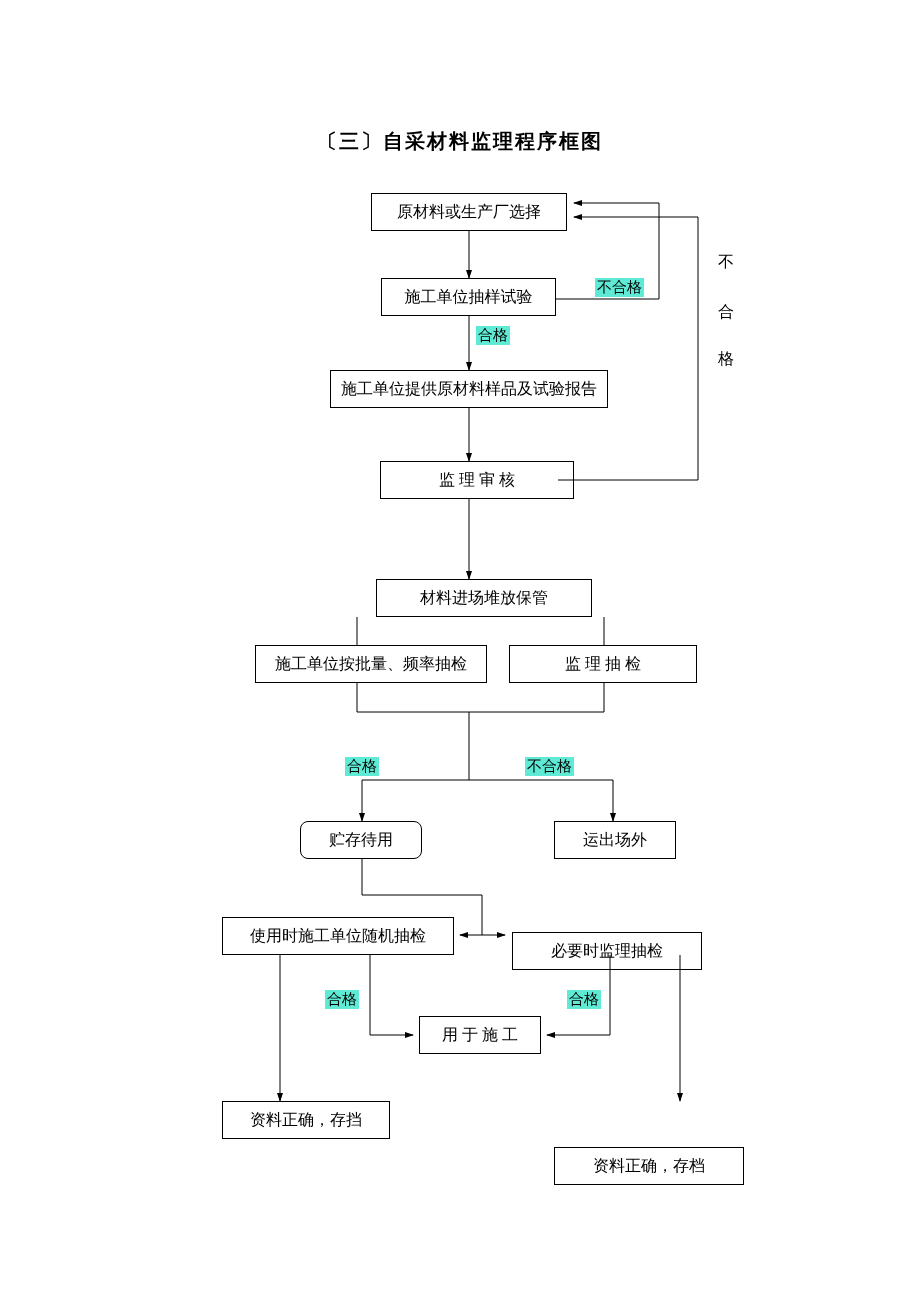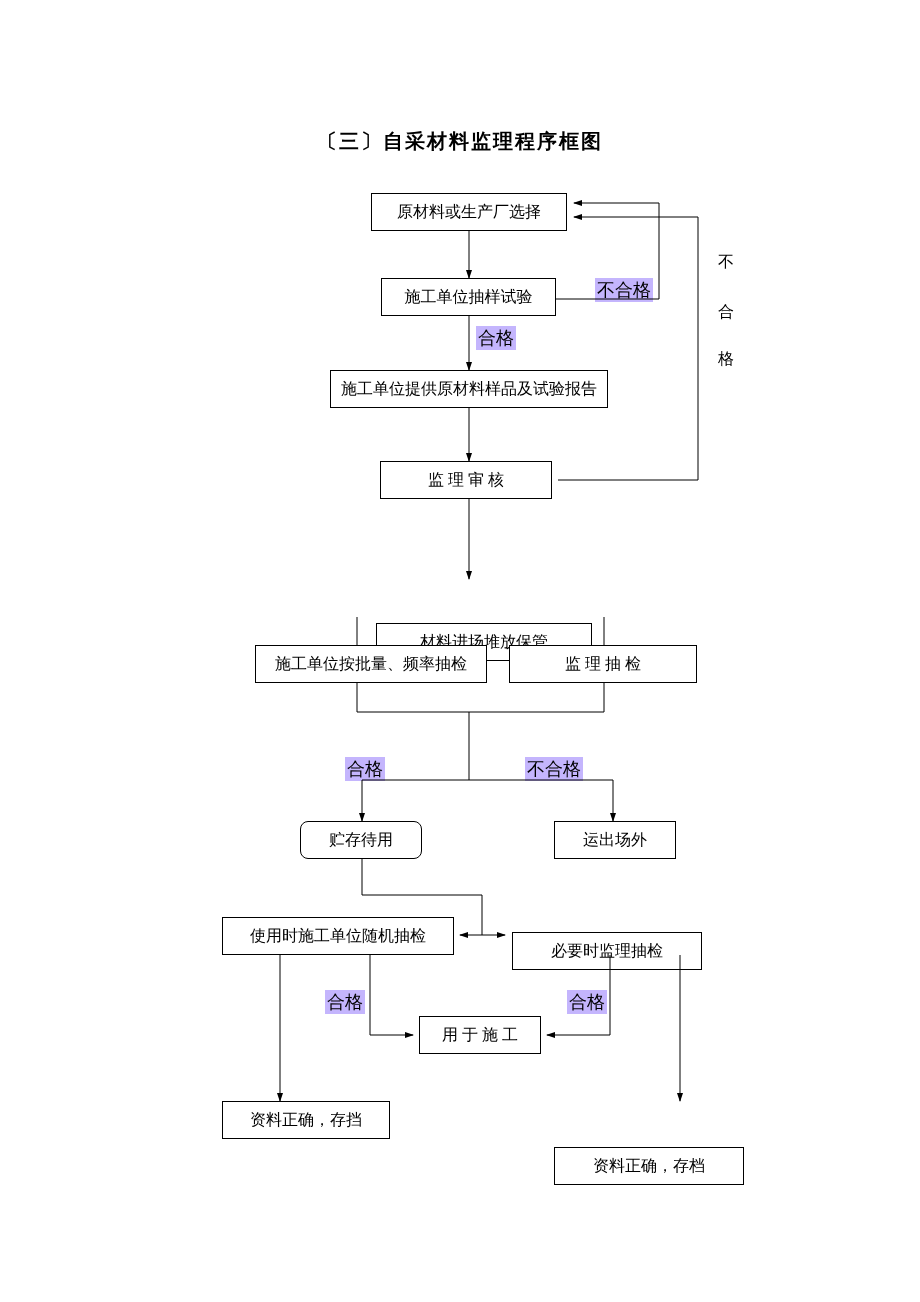--- a/index.html
+++ b/index.html
@@ -25,22 +25,22 @@
       display: flex;
       align-items: center;
       justify-content: center;
       text-align: center;
       font-size: 16px;
       padding: 16px 14px;
       white-space: nowrap;
     }
     .label {
       position: absolute;
-      font-size: 18px;
-      background: #c4b5fd;
+      font-size: 15px;
+      background: #5eead4;
       padding: 0 2px;
     }
     .vlabel {
       position: absolute;
       font-size: 16px;
       writing-mode: vertical-rl;
       letter-spacing: 22px;
       line-height: 1;
     }
     svg.connectors {
@@ -51,22 +51,22 @@
     }
   </style>
 </head>
 <body>
 
 <div class="title" style="top:128px;">〔三〕自采材料监理程序框图</div>
 
 <div class="box" style="left:371px; top:193px; width:196px; height:38px;">原材料或生产厂选择</div>
 <div class="box" style="left:381px; top:278px; width:175px; height:38px;">施工单位抽样试验</div>
 <div class="box" style="left:330px; top:370px; width:278px; height:38px;">施工单位提供原材料样品及试验报告</div>
-<div class="box" style="left:380px; top:461px; width:172px; height:38px;">监 理 审 核</div>
-<div class="box" style="left:376px; top:579px; width:216px; height:38px;margin-top:44px;">材料进场堆放保管</div>
+<div class="box" style="left:380px; top:461px; width:194px; height:38px;">监 理 审 核</div>
+<div class="box" style="left:376px; top:579px; width:216px; height:38px;">材料进场堆放保管</div>
 <div class="box" style="left:241px; top:645px; width:232px; height:38px;margin-left:14px;">施工单位按批量、频率抽检</div>
 <div class="box" style="left:509px; top:645px; width:188px; height:38px;">监 理 抽 检</div>
 <div class="box" style="left:300px; top:821px; width:122px; height:38px;border-radius:8px;">贮存待用</div>
 <div class="box" style="left:554px; top:821px; width:122px; height:38px;">运出场外</div>
 <div class="box" style="left:222px; top:917px; width:232px; height:38px;">使用时施工单位随机抽检</div>
 <div class="box" style="left:512px; top:932px; width:190px; height:38px;">必要时监理抽检</div>
 <div class="box" style="left:419px; top:1016px; width:122px; height:38px;">用 于 施 工</div>
 <div class="box" style="left:222px; top:1101px; width:168px; height:38px;">资料正确，存挡</div>
 <div class="box" style="left:554px; top:1101px; width:190px; height:38px;margin-top:46px;">资料正确，存档</div>
 

